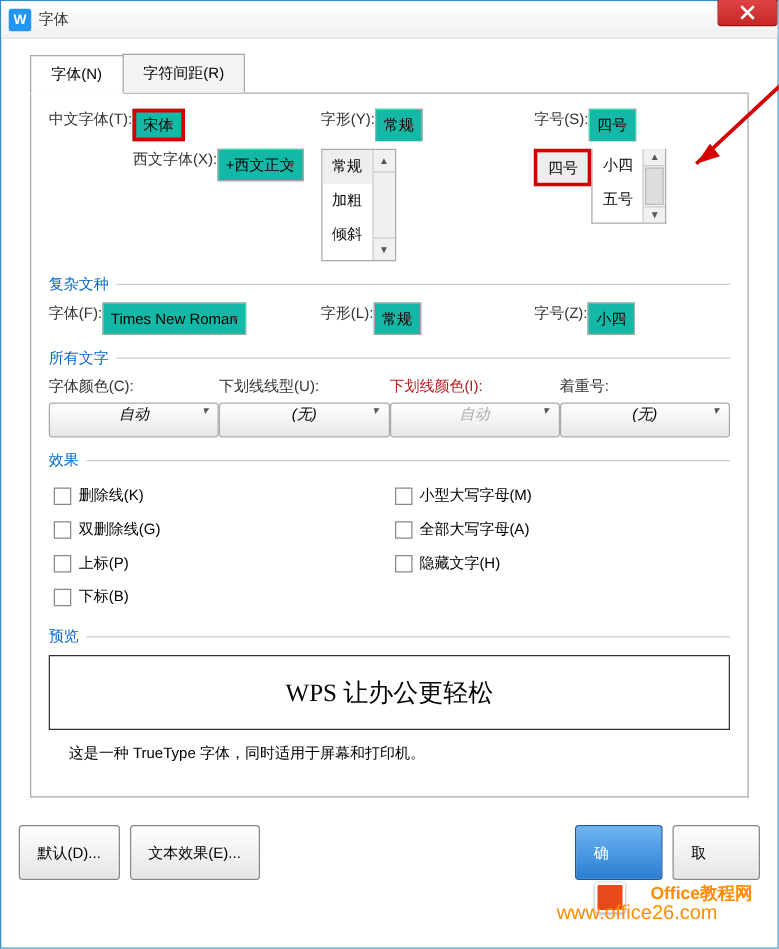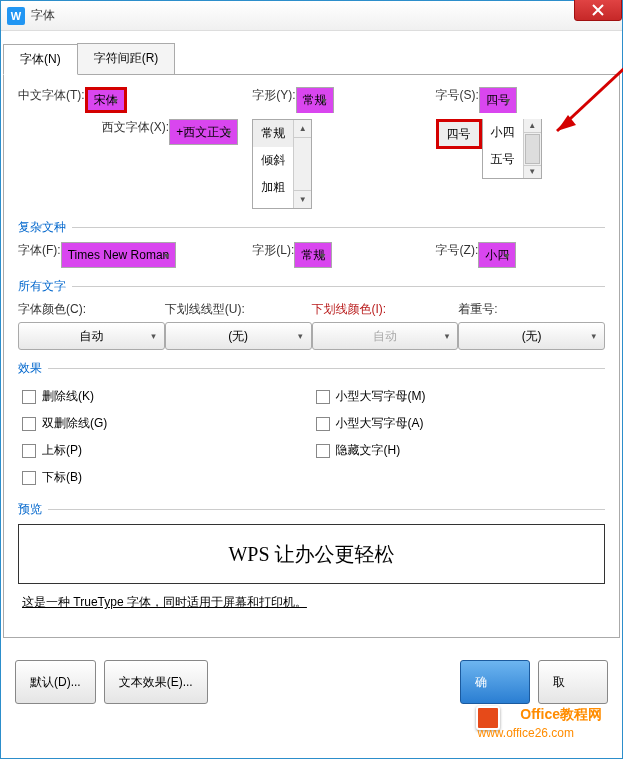--- a/index.html
+++ b/index.html
@@ -2,60 +2,60 @@
 <html><head>
   <meta charset="utf-8">
   <style>
     * { box-sizing: border-box; margin: 0; padding: 0; }
     body { font-family: "Microsoft YaHei", sans-serif; font-size: 12px; background: #fff; }
     .window { width: 623px; height: 759px; border: 1px solid #2c8ecb; background: #fff; position: relative; }
     .titlebar { height: 30px; background: linear-gradient(#fff, #f0f0f0); border-bottom: 1px solid #ddd; display: flex; align-items: center; padding: 0 6px; position: relative; }
     .app-icon { width: 18px; height: 18px; background: #2196f3; border-radius: 2px; display: flex; align-items: center; justify-content: center; color: #fff; font-weight: bold; font-size: 11px; }
     .title-text { margin-left: 6px; color: #333; }
     .close-btn { position: absolute; right: 0; top: -2px; width: 48px; height: 22px; background: linear-gradient(#e04343, #c62828); color: #fff; display: flex; align-items: center; justify-content: center; border-radius: 0 0 3px 3px; border: 1px solid #a01010; cursor: pointer; }
-    .content { padding: 12px 2px; }
+    .content { padding: 12px 23px; }
     .tabs { display: flex; border-bottom: 1px solid #aaa; }
     .tab { padding: 6px 16px; border: 1px solid #aaa; border-bottom: none; background: #f4f4f4; margin-right: -1px; cursor: pointer; }
     .tab.active { background: #fff; border-bottom: 1px solid #fff; position: relative; top: 1px; }
     .tab-body { border: 1px solid #aaa; border-top: none; padding: 12px 14px 16px; }
     .row { display: flex; gap: 14px; margin-bottom: 6px; }
     .col { flex: 1; display: flex; }
     .label { margin-bottom: 4px; color: #333; }
-    .combo { height: 26px; border: 1px solid #aaa; background: #d946ef; display: flex; align-items: center; padding: 0 6px; position: relative; }
+    .combo { height: 26px; border: 1px solid #aaa; background: #14b8a6; display: flex; align-items: center; padding: 0 6px; position: relative; }
     .combo::after { content: "▾"; position: absolute; right: 6px; color: #555; font-size: 10px; }
     .combo-red { border: 3px solid #d40000; }
     .listbox { border: 1px solid #aaa; height: 90px; overflow: hidden; position: relative; display: flex; }
     .listbox-red { border: 3px solid #d40000; height: 30px; }
     .list-items { flex: 1; }
     .opt { padding: 5px 8px; cursor: pointer; }
     .opt.sel { background: #eee; }
     .scrollbar { width: 18px; background: #f0f0f0; border-left: 1px solid #ccc; display: flex; flex-direction: column; }
     .sb-btn { height: 18px; display: flex; align-items: center; justify-content: center; font-size: 8px; color: #555; border-bottom: 1px solid #ccc; }
     .sb-btn:last-child { border-top: 1px solid #ccc; border-bottom: none; margin-top: auto; }
     .sb-thumb { flex: 0 0 30px; background: #ddd; margin: 1px; border: 1px solid #bbb; }
     .group-label { color: #0066cc; margin: 10px 0 6px; display: flex; align-items: center; }
     .group-label::after { content: ""; flex: 1; height: 1px; background: #ccc; margin-left: 6px; }
-    .btn-combo { height: 28px; border: 1px solid #aaa; border-radius: 3px; background: linear-gradient(#fff, #e8e8e8); display: flex; align-items: center; justify-content: center; position: relative; flex: 1; cursor: pointer; }
+    .btn-combo { height: 28px; border: 1px solid #aaa; border-radius: 3px; background: linear-gradient(#fff, #e8e8e8); display: flex; justify-content: center; position: relative; flex: 1; cursor: pointer; font-style: italic; }
     .btn-combo::after { content: "▾"; position: absolute; right: 8px; font-size: 9px; color: #555; }
     .btn-combo.disabled { color: #aaa; }
     .row-btns { display: flex; gap: 0; margin-top: 4px; }
     .row-btns > div { flex: 1; }
     .checks { display: flex; flex-wrap: wrap; margin-top: 6px; }
     .check-col { width: 50%; }
     .check { display: flex; align-items: center; padding: 5px 4px; cursor: pointer; }
     .cb { width: 14px; height: 14px; border: 1px solid #888; background: #fff; margin-right: 6px; }
     .preview-box { border: 1px solid #333; height: 60px; display: flex; align-items: center; justify-content: center; font-size: 20px; margin: 0 0; font-family: "SimSun"; }
-    .hint { margin: 10px 4px; text-decoration: underline; }
+    .hint { margin: 10px 16px; }
     .footer { display: flex; gap: 8px; padding: 10px 14px; align-items: center; }
     .btn { height: 44px; padding: 0 14px; border: 1px solid #888; border-radius: 3px; background: linear-gradient(#fff, #e5e5e5); cursor: pointer; display: flex; align-items: center; }
     .btn.primary { background: linear-gradient(#6db5f0, #2a7ed2); color: #fff; border-color: #1b5a9e; }
     .spacer { flex: 1; }
     .arrow-overlay { position: absolute; width: 100px; height: 80px; top: 60px; right: -10px; pointer-events: none; }
     .watermark { position: absolute; bottom: 34px; right: 20px; color: #ff8c00; font-weight: bold; font-size: 14px; text-shadow: 1px 1px 0 #fff; }
-    .watermark-url { position: absolute; bottom: 18px; right: 48px; color: #ff8c00; font-size: 12px; }
+    .watermark-url { position: absolute; bottom: 18px; right: 48px; color: #ff8c00; font-size: 16px; }
     .office-icon { position: absolute; bottom: 28px; right: 122px; width: 24px; height: 24px; background: #e64a19; border-radius: 3px; border: 2px solid #fff; box-shadow: 0 1px 3px rgba(0,0,0,.4); }
     .disabled-label { color: #b91c1c; }
   </style>
 </head>
 <body>
 
 <div class="window">
   <div class="titlebar">
     <div class="app-icon">W</div>
     <div class="title-text">字体</div>
@@ -103,22 +103,22 @@
         <div class="col" style="flex:1.3;justify-content:flex-end">
           <div class="label">西文字体(X):</div>
           <div class="combo">
             <span>+西文正文</span>
           </div>
         </div>
         <div class="col">
           <div class="listbox">
             <div class="list-items">
               <div class="opt sel">常规</div>
+              <div class="opt">加粗</div>
               <div class="opt">倾斜</div>
-              <div class="opt">加粗</div>
             </div>
             <div class="scrollbar">
               <div class="sb-btn">▲</div>
               <div class="sb-btn">▼</div>
             </div>
           </div>
         </div>
         <div class="col">
           <div class="listbox listbox-red" style="margin-bottom:-3px">
             <div class="list-items">
@@ -209,21 +209,21 @@
               <span>下标(B)</span>
             </div>
         </div>
         <div class="check-col">
           <div class="check">
               <div class="cb"></div>
               <span>小型大写字母(M)</span>
             </div>
           <div class="check">
               <div class="cb"></div>
-              <span>小型大写字母(A)</span>
+              <span>全部大写字母(A)</span>
             </div>
           <div class="check">
               <div class="cb"></div>
               <span>隐藏文字(H)</span>
             </div>
         </div>
       </div>
 
       <div class="group-label">预览</div>
       <div class="preview-box">WPS 让办公更轻松</div>

